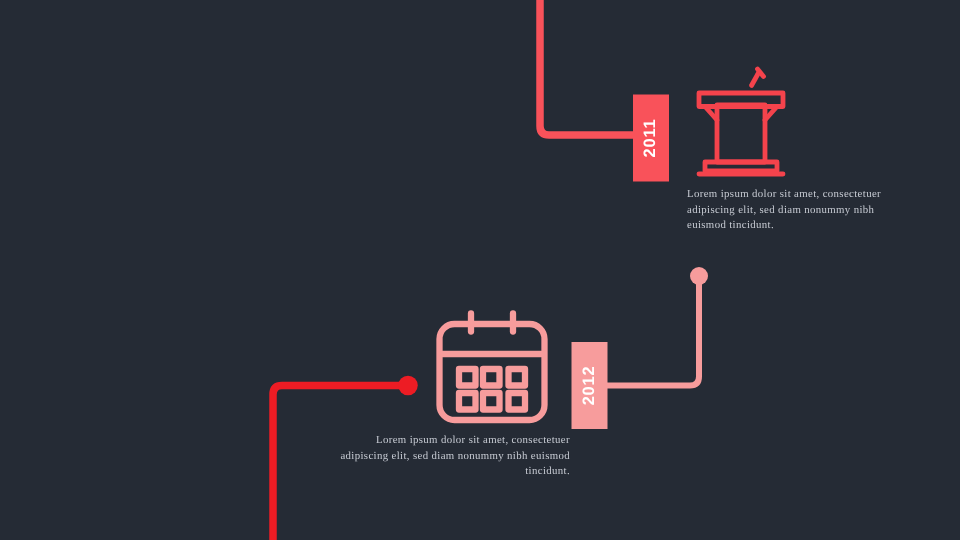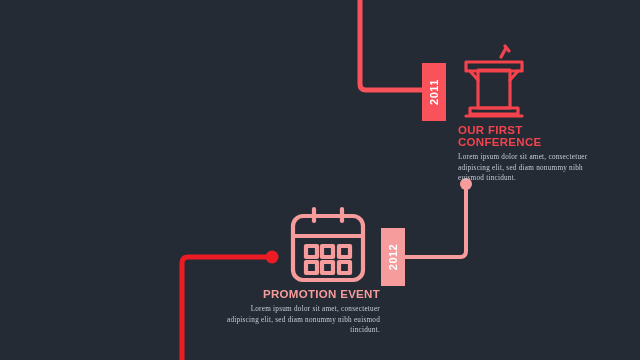--- a/index.html
+++ b/index.html
@@ -147,21 +147,20 @@
         <path d="M10,76 L66,76"></path>
       </g>
     </svg>
   </div>
 
   <div class="year-badge" id="badge-2011">
     <span class="year-text">2011</span>
   </div>
 
   <div class="event" id="event-2011">
-    <h2 class="event-title">OUR FIRST CONFERENCE</h2>
     <p class="event-body">Lorem ipsum dolor sit amet, consectetuer adipiscing elit, sed diam nonummy nibh euismod tincidunt.</p>
   </div>
 
   <div class="icon-wrap" id="icon-calendar">
     <svg viewBox="0 0 84 84" width="84" height="84">
       <g fill="none" stroke="#f79c9c" stroke-width="4.2" stroke-linejoin="round" stroke-linecap="round">
 
         <rect x="7" y="12" width="70" height="64" rx="10" ry="10"></rect>
 
         <path d="M9,32 L75,32"></path>
@@ -178,17 +177,16 @@
         <rect x="53" y="58" width="11" height="11"></rect>
       </g>
     </svg>
   </div>
 
   <div class="year-badge" id="badge-2012">
     <span class="year-text">2012</span>
   </div>
 
   <div class="event" id="event-2012">
-    <h2 class="event-title">PROMOTION EVENT</h2>
     <p class="event-body">Lorem ipsum dolor sit amet, consectetuer adipiscing elit, sed diam nonummy nibh euismod tincidunt.</p>
   </div>
 
 </div>
 
 </body></html>

